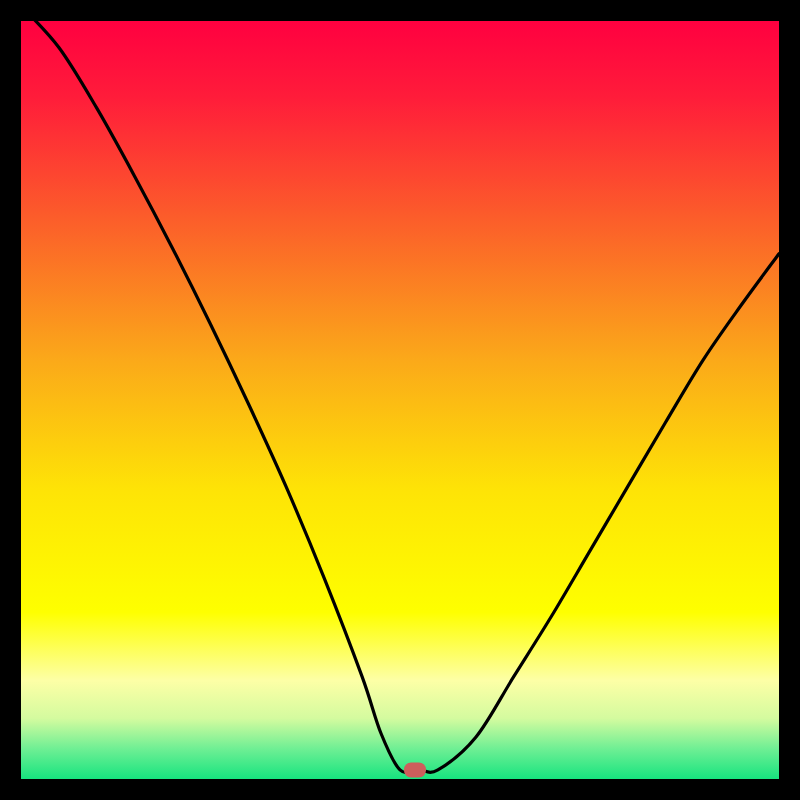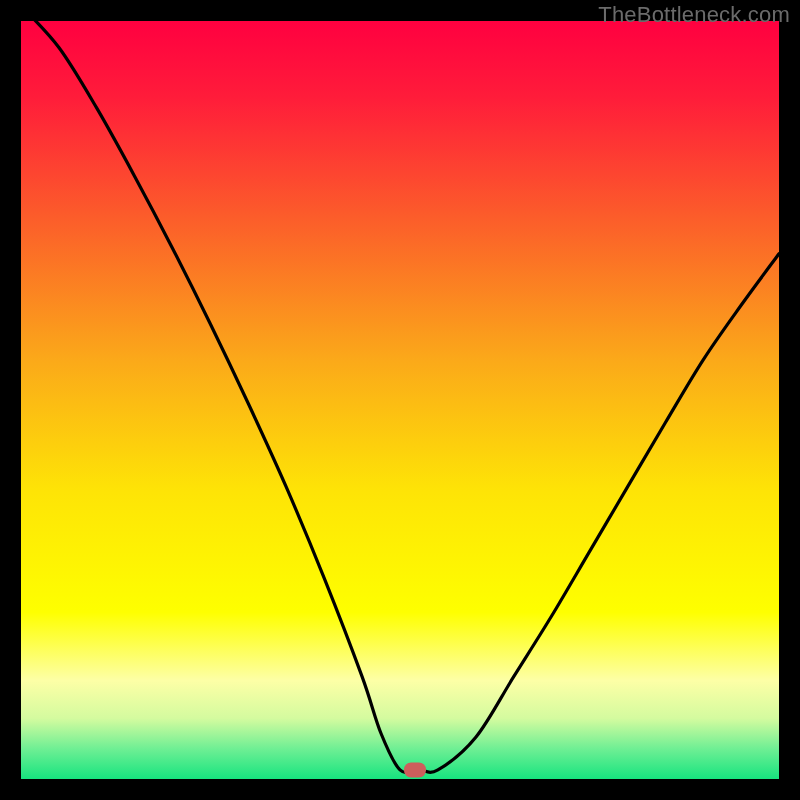--- a/index.html
+++ b/index.html
@@ -51,21 +51,20 @@
   svg.curve {
     position: absolute;
     inset: 0;
     z-index: 2;
   }
 </style>
 </head>
 <body>
 
 <div class="frame">
-  <div class="watermark">TheBottleneck.com</div>
   <div class="plot">
     <svg class="gradient" viewBox="0 0 758 758" preserveAspectRatio="none">
       <defs>
         <linearGradient id="bg" x1="0" y1="0" x2="0" y2="1">
             <stop offset="0%" stop-color="#ff0040"></stop>
             <stop offset="10%" stop-color="#ff1c3a"></stop>
             <stop offset="25%" stop-color="#fc592b"></stop>
             <stop offset="45%" stop-color="#fbaa19"></stop>
             <stop offset="62%" stop-color="#fee406"></stop>
             <stop offset="78%" stop-color="#feff00"></stop>

